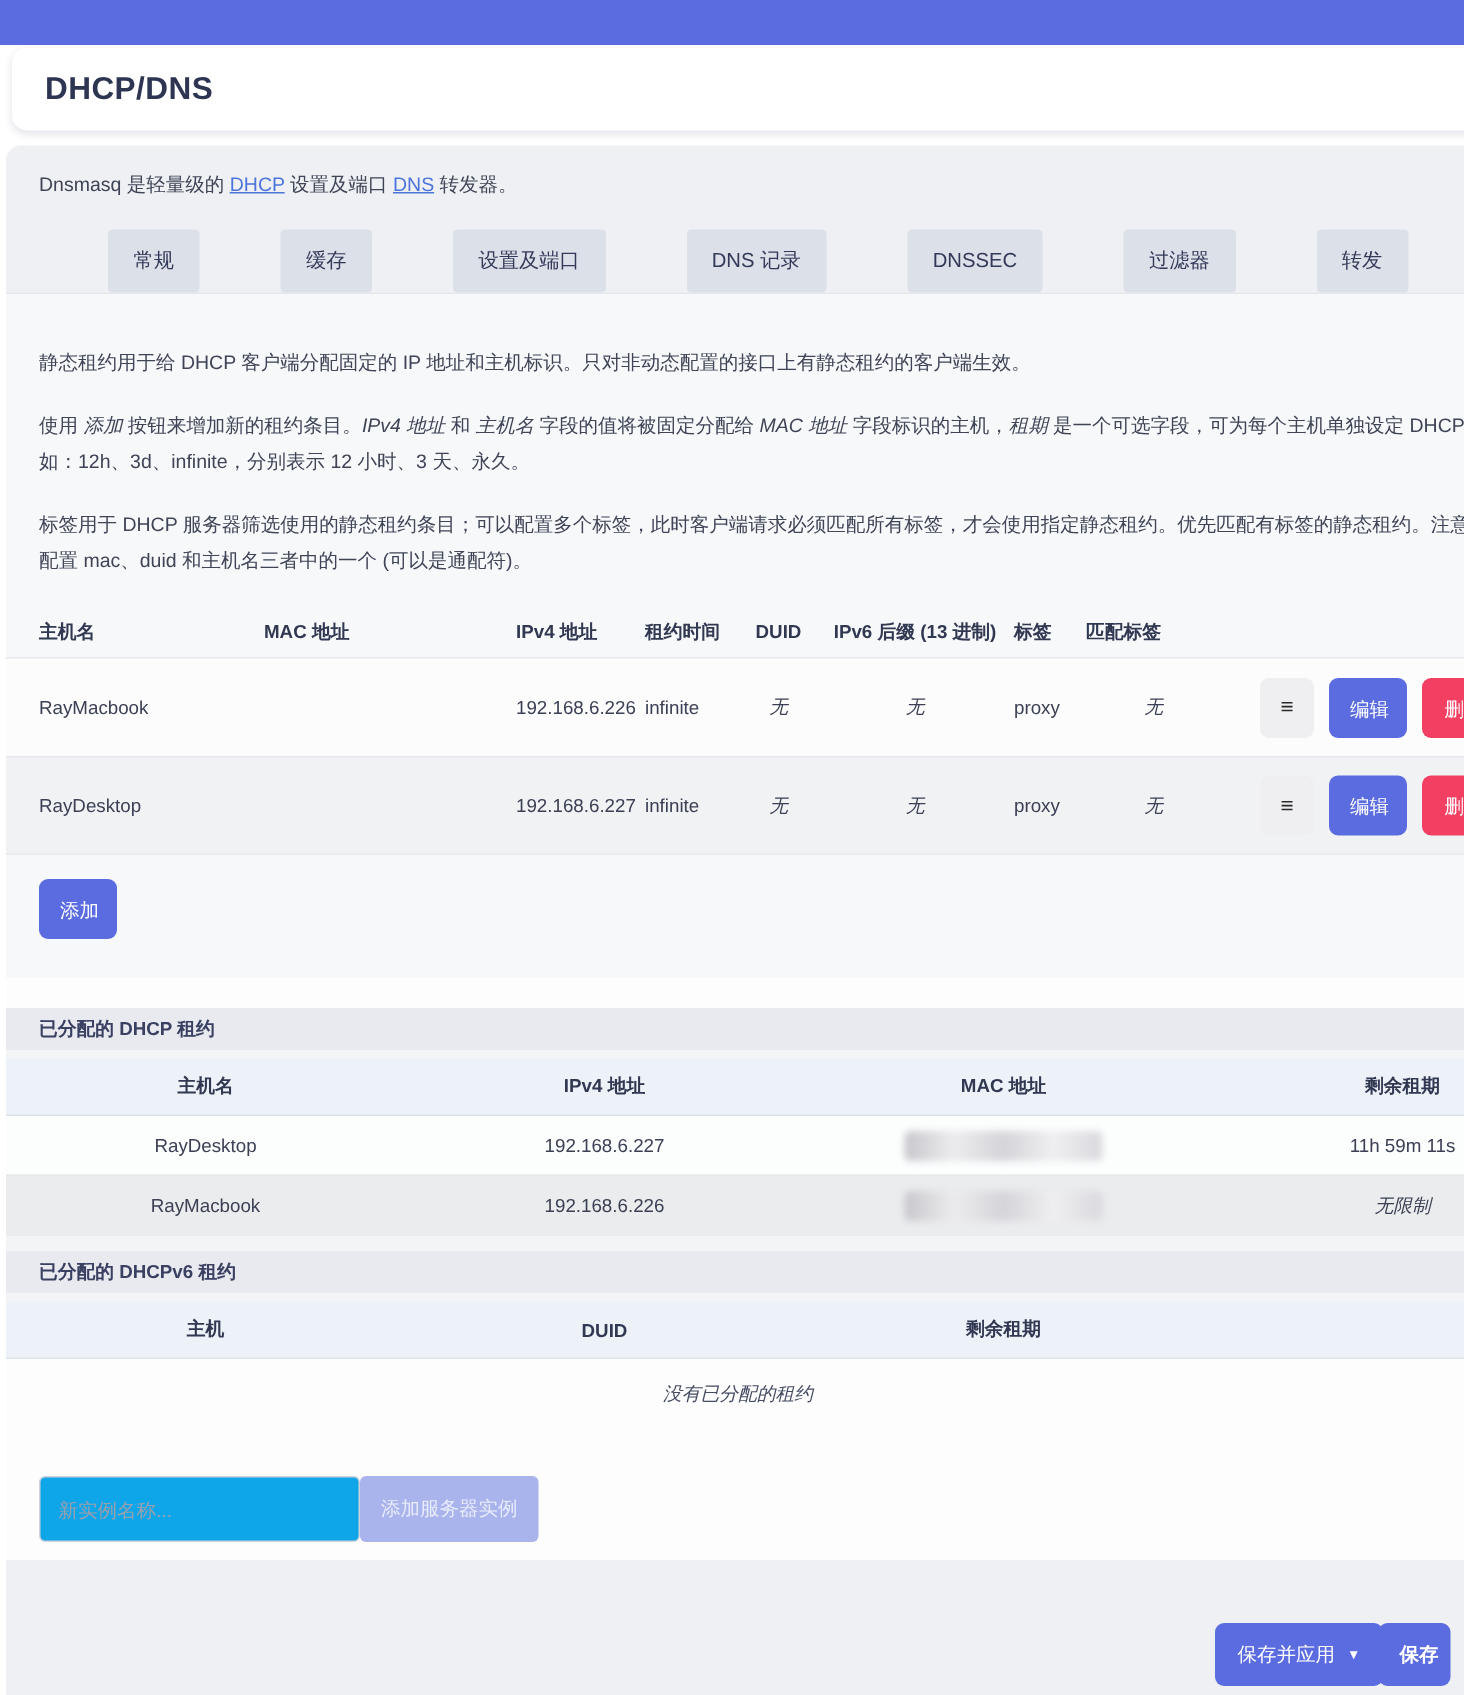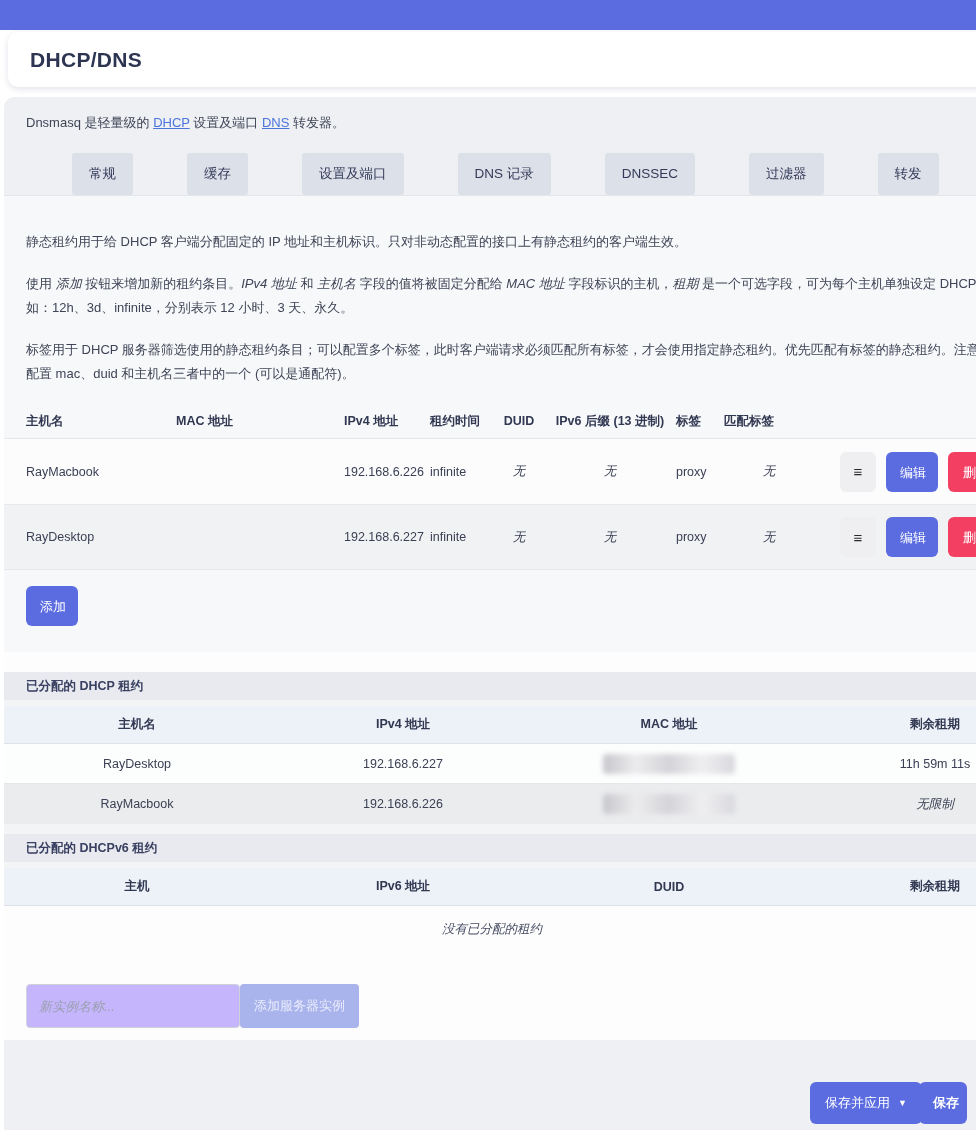--- a/index.html
+++ b/index.html
@@ -66,21 +66,21 @@
   .lgrid { display:grid; grid-template-columns:repeat(4,266px); width:1064px; align-items:center; text-align:center; font-size:12.5px; }
   .lhead { height:38px; background:#edf2f8; font-weight:bold; color:#313852; border-bottom:1px solid #dde2e8; }
   .lrow { height:40px; color:#3b4054; }
   .lrow.odd { background:#fcfdfd; border-bottom:1px solid #e4e6ea; }
   .lrow.even { background:#ebecee; }
   .lempty { height:46px; background:#fdfdfe; display:flex; align-items:center; justify-content:center; width:976px; font-size:12.5px; color:#454b60; }
   
   .inst { background:#fdfdfe; padding:32px 0 12px 22px; height:88px; display:flex; align-items:flex-start; }
   .inst input {
     width:214px; height:44px; border:1px solid #cfd2da; border-radius:4px;
-    padding:0 12px; font-size:13px; font-family:inherit; color:#3b4156; background:#c4b5fd; outline:none;font-style:italic;
+    padding:0 12px; font-size:13px; font-family:inherit; color:#3b4156; background:#0ea5e9; outline:none;
   }
   .inst input::placeholder { color:#9aa0ad; }
   .btn-disabled { background:#a9b3ec; color:#e9ecfb; height:44px; border-radius:4px; cursor:default; }
   
   .footer { height:98px; background:#eef0f3; position:relative; }
   .footer .btn { position:absolute; top:42px; height:42px; }
   .btn-save-apply { left:806px; width:112px; }
   .btn-save { left:915px; width:48px;font-weight:bold; }
   .caret { font-size:9px; margin-left:8px; vertical-align:1px; }
 </style>
@@ -185,21 +185,20 @@
     <span>192.168.6.226</span>
     <span><span class="blur b3"></span></span>
     <span class="it">无限制</span>
   </div>
 
   <div class="gap g10"></div>
   <div class="secbar">已分配的 DHCPv6 租约</div>
   <div class="gap g6"></div>
   <div class="lgrid lhead">
     <span>主机</span>
-    <span>IPv6 地址</span>
     <span>DUID</span>
     <span>剩余租期</span>
   </div>
   <div class="lempty it">没有已分配的租约</div>
 
   <div class="inst">
     <input type="text" placeholder="新实例名称..." style="">
     <button class="btn btn-disabled" disabled="">添加服务器实例</button>
   </div>
 

